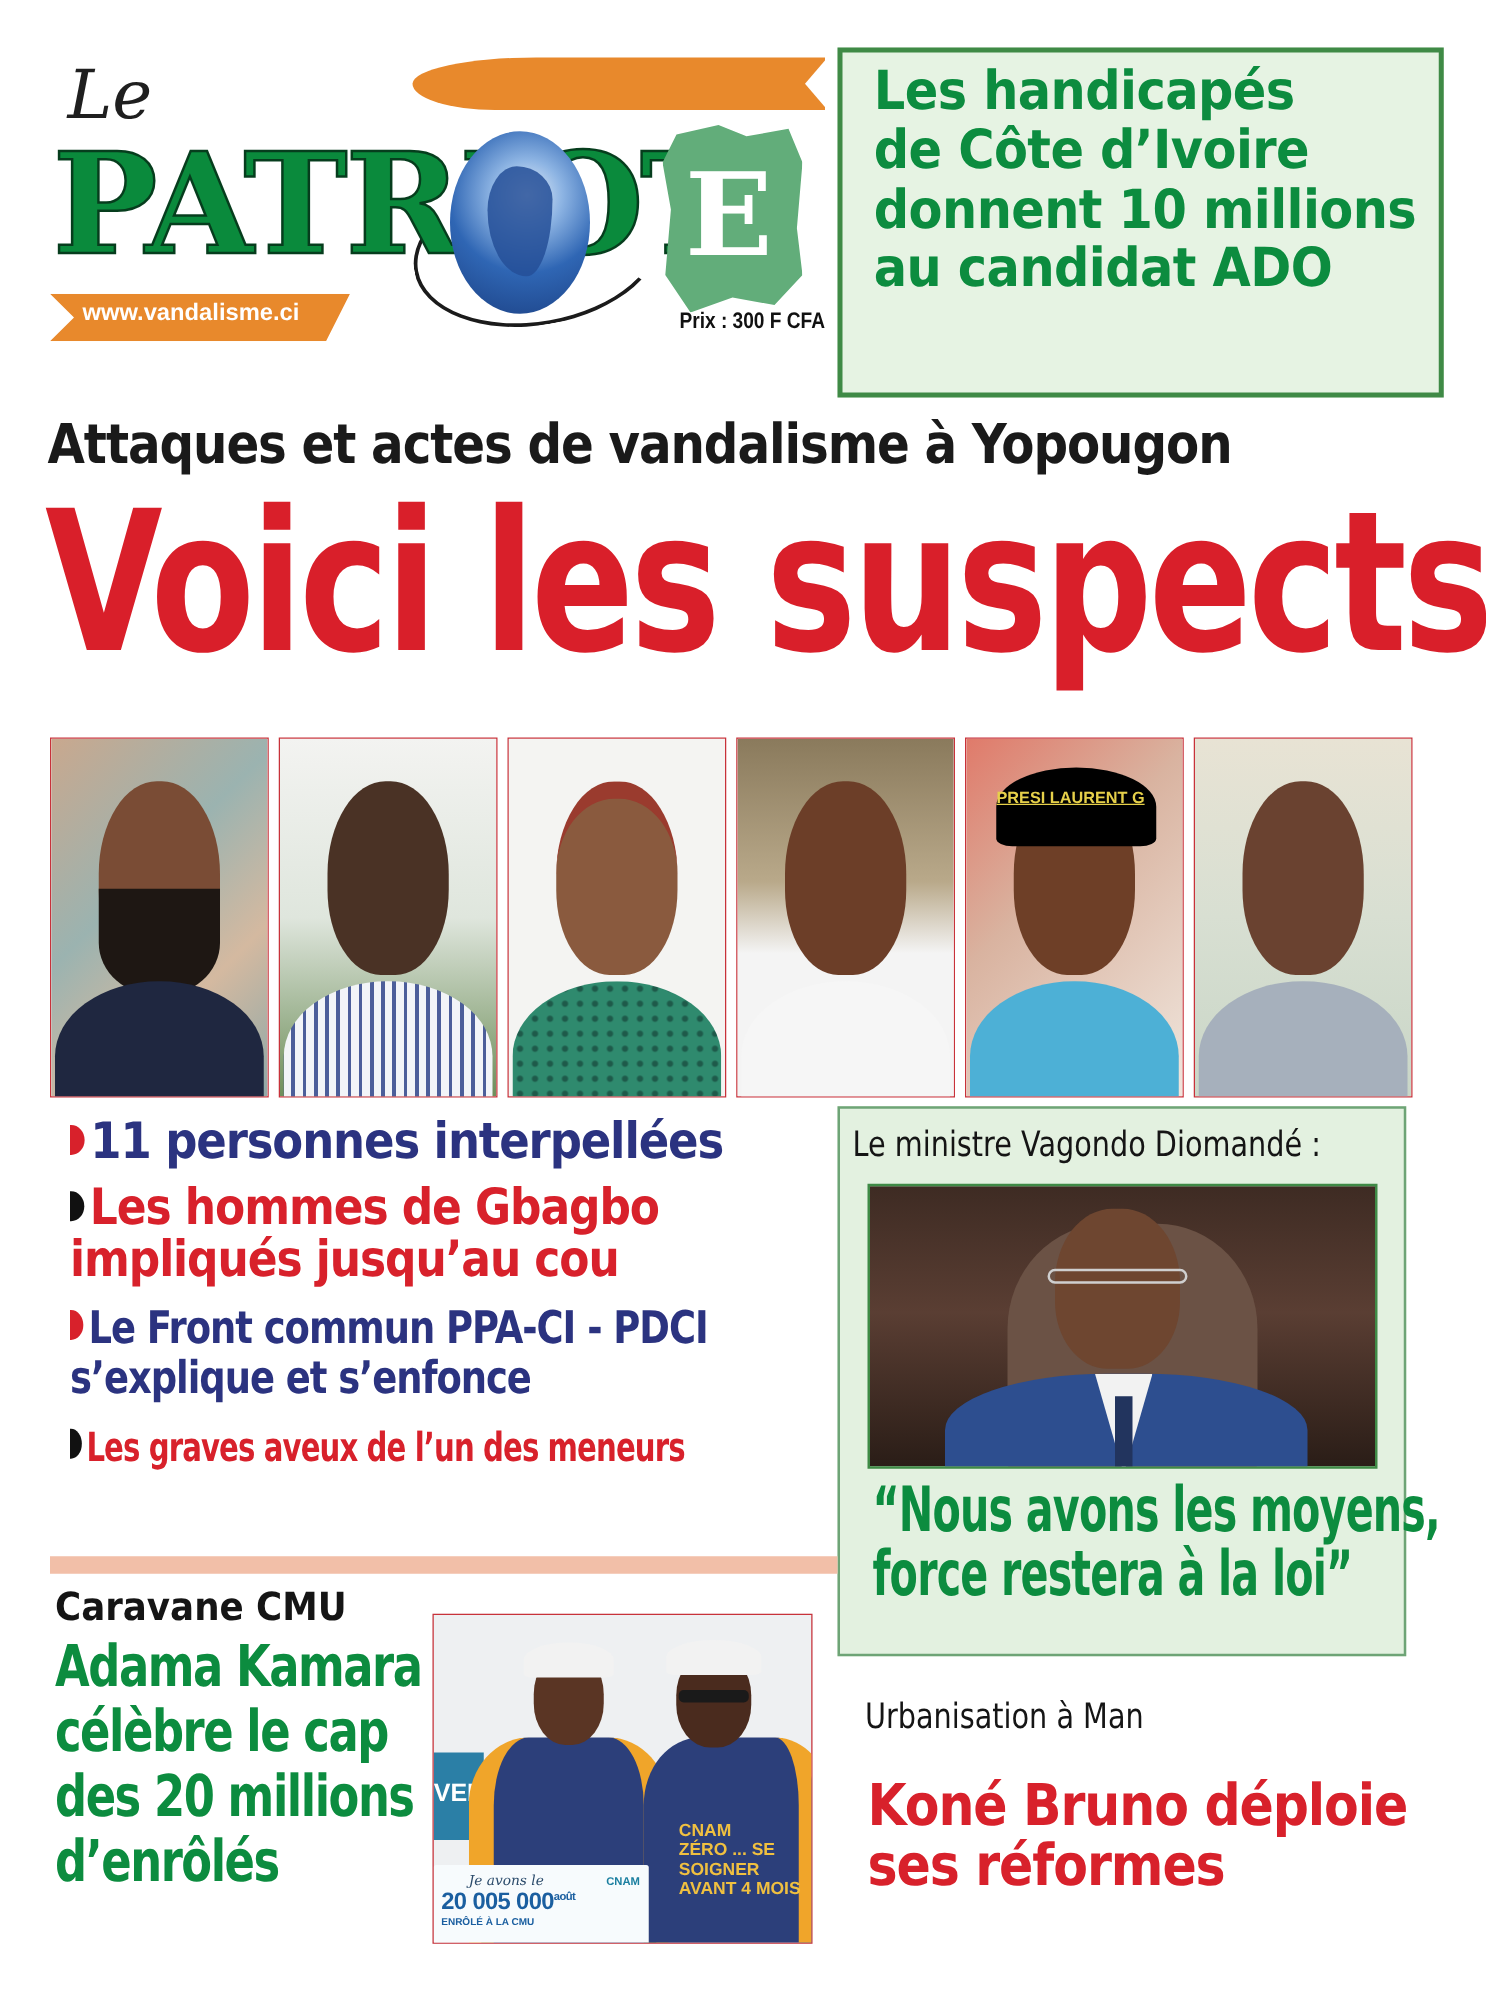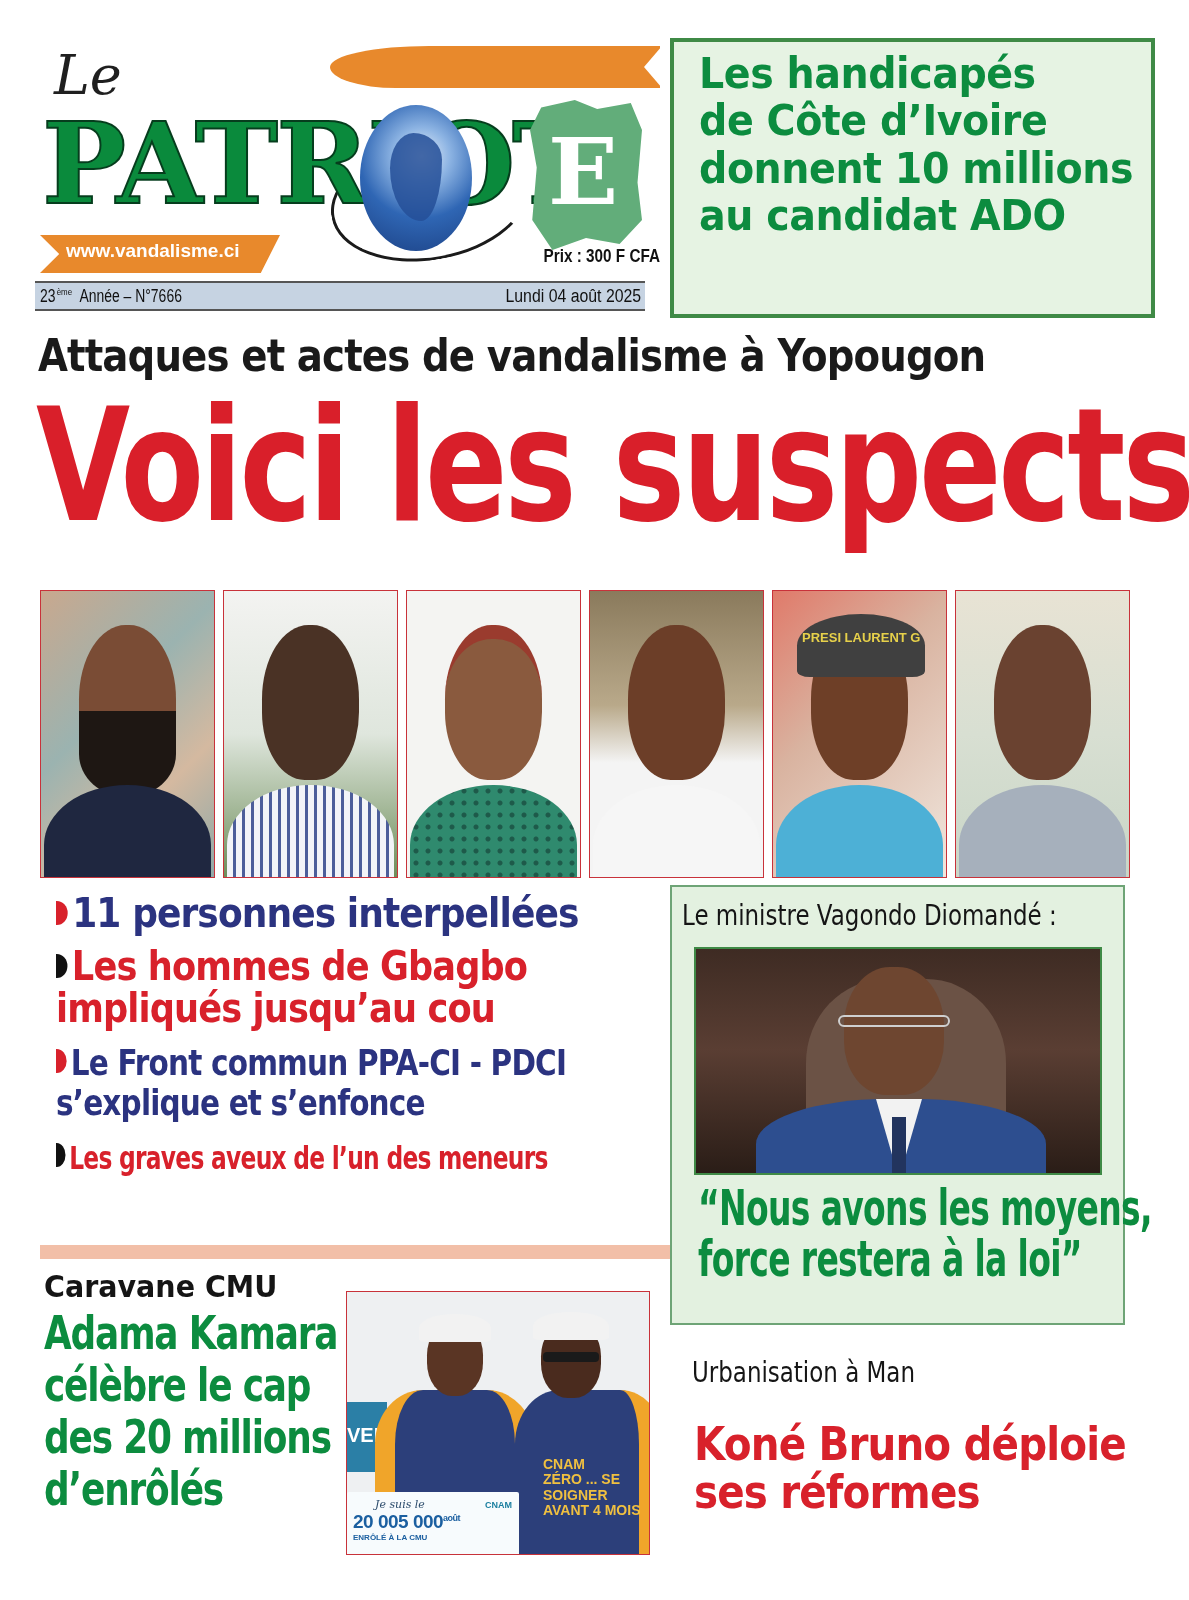--- a/index.html
+++ b/index.html
@@ -52,22 +52,22 @@
     font-weight: bold; font-size: 44px; color: #1a1a1a; letter-spacing: -1px; transform: scaleX(0.88); transform-origin: left; white-space: nowrap; }
   .headline-main { position: absolute; left: 36px; top: 388px; font-family: "DejaVu Sans", sans-serif; font-weight: bold;
     font-size: 156px; color: #d91f2a; letter-spacing: -4px; line-height: 1; transform: scaleX(0.78); transform-origin: left; white-space: nowrap; }
 
   
   .photo-strip { position: absolute; left: 40px; top: 590px; width: 1090px; height: 288px; display: flex; gap: 8px; }
   .suspect { flex: 1; height: 100%; border: 1px solid #c8323a; position: relative; overflow: hidden; }
   .suspect .bg { position: absolute; inset: 0; }
   .suspect .head { position: absolute; left: 22%; top: 12%; width: 56%; height: 54%; border-radius: 48% 48% 44% 44%; }
   .suspect .body { position: absolute; left: 2%; bottom: -10%; width: 96%; height: 42%; border-radius: 50% 50% 0 0; }
-  .cap { position: absolute; left: 14%; top: 8%; width: 74%; height: 22%; background: #404040; border-radius: 50% 50% 10% 10%;
-    color: #e6d04a; font-size: 13px; font-weight: bold; text-align: center; padding-top: 16px; }
+  .cap { position: absolute; left: 14%; top: 8%; width: 74%; height: 22%; background: #000000; border-radius: 50% 50% 10% 10%;
+    color: #e6d04a; font-size: 13px; font-weight: bold; padding-top: 16px; text-decoration: underline; }
 
   
   .bullets { position: absolute; left: 56px; top: 893px; width: 620px; }
   .bullet { position: relative; font-family: "DejaVu Sans", sans-serif; font-weight: bold; line-height: 1.0;
     letter-spacing: -1px; white-space: nowrap; transform-origin: left; }
   .dot { display: inline-block; width: 13px; height: 24px; border-radius: 0 14px 14px 0; margin-right: 5px; vertical-align: 2px; }
   .b1 { font-size: 40px; color: #2b3380; margin-bottom: 12px; transform: scaleX(0.9); }
   .b2 { font-size: 40px; color: #d8212b; margin-bottom: 14px; transform: scaleX(0.88); line-height: 1.05; }
   .b3 { font-size: 36px; color: #2b3380; margin-bottom: 20px; transform: scaleX(0.82); line-height: 1.1; }
   .b4 { font-size: 32px; color: #d8212b; transform: scaleX(0.73); }
@@ -128,24 +128,20 @@
   </div>
   <div class="globe">
     <div class="globe-land"></div>
   </div>
   <div class="ci-map">
     <span>E</span>
   </div>
   <div class="banner-url"></div>
   <div class="url-text">www.vandalisme.ci</div>
   <div class="price">Prix : 300 F CFA</div>
-  <div class="info-bar">
-    <span class="left"><span>23</span><sup>ème</sup><span> Année – N°7666</span></span>
-    <span class="right">Lundi 04 août 2025</span>
-  </div>
 </div>
 
 <div class="teaser">
   <div class="teaser-head">Les handicapés</div>
   <div class="teaser-head">de Côte d’Ivoire</div>
   <div class="teaser-head">donnent 10 millions</div>
   <div class="teaser-head">au candidat ADO</div>
 </div>
 
 <div class="kicker-main">Attaques et actes de vandalisme à Yopougon</div>
@@ -234,21 +230,21 @@
   <div class="p1-cap"></div>
   <div class="p2-shirt"></div>
   <div class="p2-head"></div>
   <div class="p2-cap"></div>
   <div class="p2-glasses"></div>
   <div class="p2-shirt-text">
     <div>CNAM</div>
     <div>ZÉRO ... SE SOIGNER AVANT 4 MOIS</div>
   </div>
   <div class="cheque">
-    <div class="cheque-script">Je suis le</div>
+    <div class="cheque-script">Je avons le</div>
     <div class="cheque-amount"><span>20 005 000</span><sup>août</sup></div>
     <div class="cheque-sub">ENRÔLÉ À LA CMU</div>
   </div>
   <div class="cnam-logo">CNAM</div>
 </div>
 
 <div class="man-kicker">Urbanisation à Man</div>
 <div class="man-head">
   <div>Koné Bruno déploie</div>
   <div>ses réformes</div>

